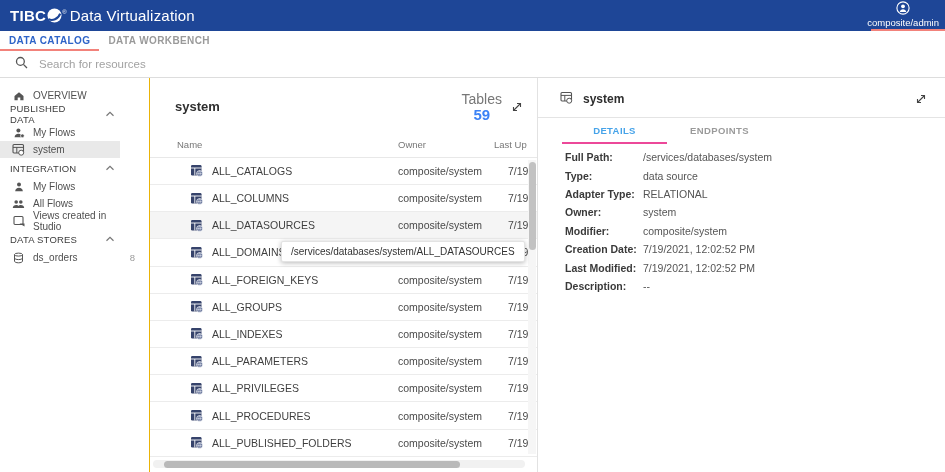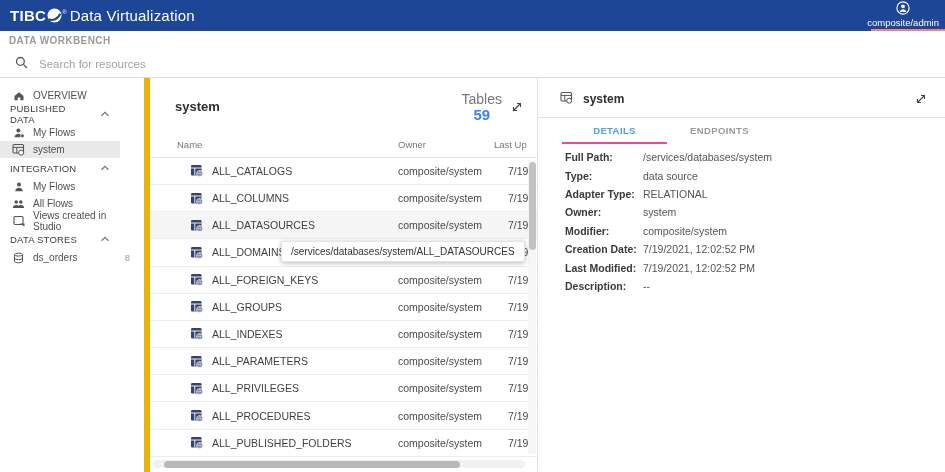--- a/index.html
+++ b/index.html
@@ -23,21 +23,21 @@
   .mtab { display:flex; align-items:center; padding:0 9px; font-size:10px; font-weight:700; letter-spacing:.4px; color:#9a9a9a; cursor:pointer; border-bottom:2px solid transparent; }
   .mtab.active { color:#2E64C8; border-bottom:2px solid #F2827B; }
 
   
   .searchbar { height:27px; border-bottom:1px solid #ddd; display:flex; align-items:center; padding-left:15px; gap:11px; }
   .searchbar input { border:none; outline:none; font-size:11.5px; color:#444; width:400px; font-family:"Liberation Sans", sans-serif; }
   .searchbar input::placeholder { color:#a2a2a2; }
 
   
   .content { display:flex; height:394px; }
-  .sidebar { width:150px; border-right:6px solid #eab308; padding-top:9px; flex:none; }
+  .sidebar { width:150px; border-right:1px solid #eab308; padding-top:9px; flex:none; }
   .mid { width:388px; border-right:1px solid #e2e2e2; position:relative; flex:none; overflow:hidden; }
   .right { flex:1; position:relative; overflow:hidden; }
 
   
   .side-row { height:17px; display:flex; align-items:center; gap:8px; padding:0 14px 0 12px; font-size:10px; color:#4f4f4f; cursor:pointer; }
   .side-row .ic { width:13px; display:flex; justify-content:center; flex:none; }
   .side-row .chev { margin-left:auto; display:none; line-height:0; }
   .side-row .count { margin-left:auto; color:#9a9a9a; font-size:9.5px; }
   .side-row.section { height:20px; font-size:9.5px; color:#3c3c3c; letter-spacing:.2px; padding:0 34px 0 10px; }
   .side-row.section .chev { display:block; }
@@ -97,20 +97,21 @@
             <circle cx="7" cy="7" r="6.1" fill="none" stroke="#fff" stroke-width="1.1"></circle>
             <circle cx="7" cy="5.3" r="1.9" fill="#fff"></circle>
             <path d="M3.7 10.9c.5-1.8 1.7-2.7 3.3-2.7s2.8.9 3.3 2.7z" fill="#fff"></path>
           </svg></span>
       <span class="uname">composite/admin</span>
     </div>
     <div class="user-underline"></div>
   </header>
 
   <nav class="tabbar">
+    <div class="mtab active">DATA CATALOG</div>
     <div class="mtab">DATA WORKBENCH</div>
   </nav>
 
   <div class="searchbar">
     <span><svg width="13" height="13" viewBox="0 0 13 13">
           <circle cx="5.4" cy="5.4" r="3.9" fill="none" stroke="#555" stroke-width="1.3"></circle>
           <path d="M8.4 8.4 12 12" stroke="#555" stroke-width="1.3"></path>
         </svg></span>
     <input type="text" placeholder="Search for resources" style="">
   </div>

